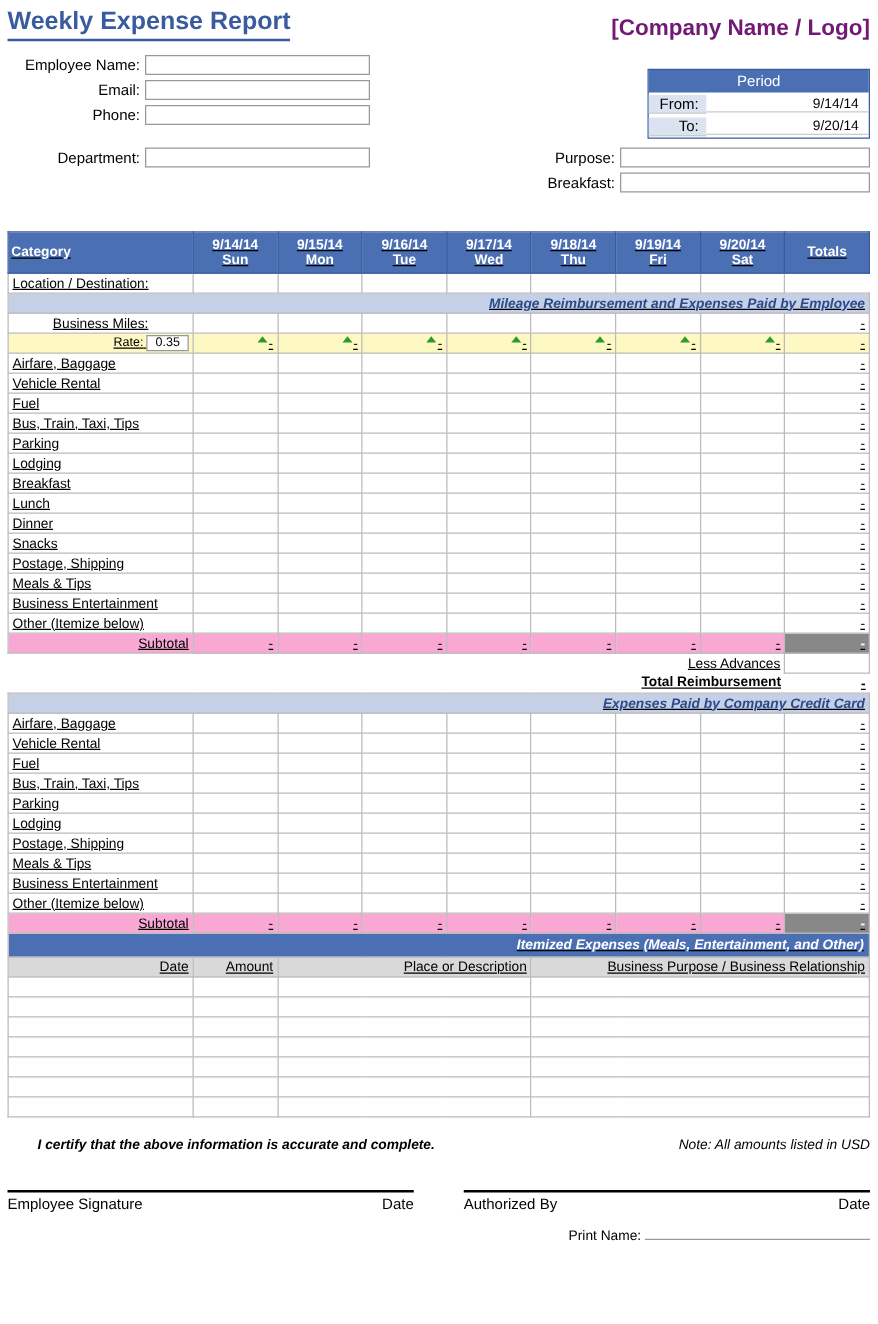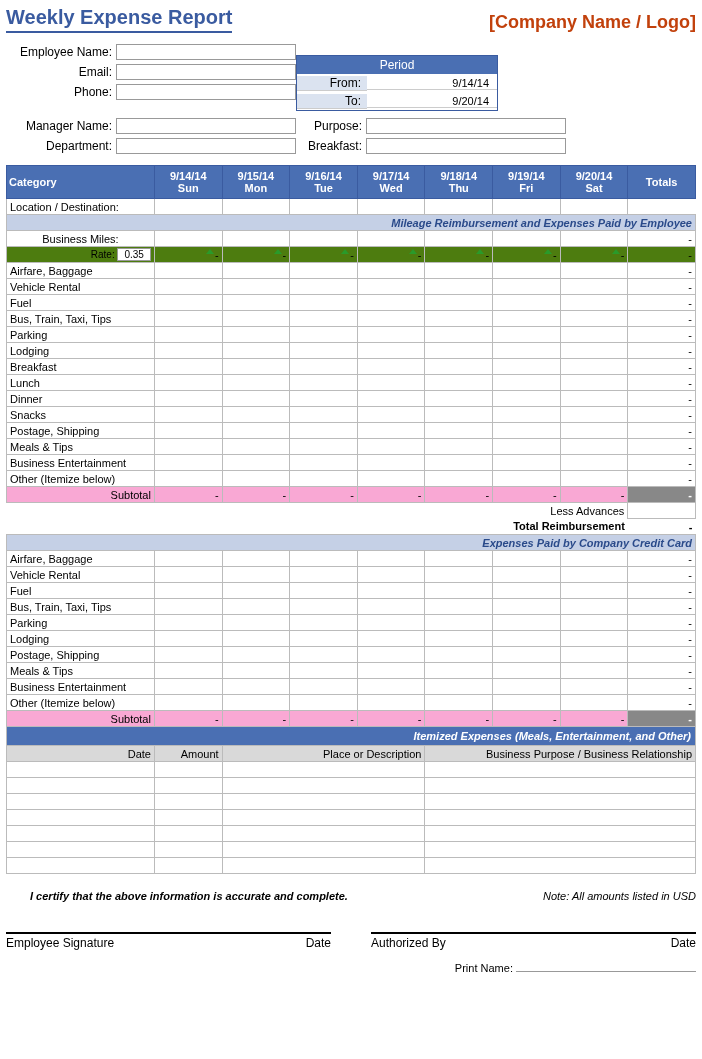--- a/index.html
+++ b/index.html
@@ -1,49 +1,49 @@
 <!DOCTYPE html>
 <html><head>
 <meta charset="utf-8">
 <style>
   * { box-sizing: border-box; }
   body { margin:0; padding:6px; font-family: Arial, Helvetica, sans-serif; font-size:11px; color:#000; background:#fff; width:702px;}
   .title { font-size:20px; font-weight:bold; color:#3a5ba0; border-bottom:2px solid #3a5ba0; padding-bottom:2px;}
   .title-row { display:flex; justify-content:space-between; align-items:flex-end; }
-  .companylogo { font-size:18px; font-weight:bold; color:#c2410c; }
-  .info-block { display:flex; margin-top:10px; }
+  .companylogo { font-size:18px; font-weight:bold; color:#701a75; }
+  .info-block { display:flex; justify-content:space-between; margin-top:10px; }
   .info-left, .info-right { }
   .info-row { display:flex; align-items:center; margin-bottom:2px; height:18px;}
   .info-row label { text-align:right; display:inline-block; min-width:110px; padding-right:4px; font-size:12px;}
   .info-row input { border:1px solid #999; height:16px; font-size:11px; padding:0 2px;}
   .period-box { border:1px solid #3a5ba0;margin-top:12px; }
   .period-head { background:#4a6fb3; color:#fff; text-align:center; font-size:12px; padding:2px 0;}
   .period-row { display:flex; height:18px; align-items:center;}
-  .period-row .plabel { background:#dbe3f0; width:70px; text-align:right; padding-right:6px; font-size:12px; border-bottom:1px solid #ccc;}
+  .period-row .plabel { background:#dbe3f0; width:46px; text-align:right; padding-right:6px; font-size:12px; border-bottom:1px solid #ccc;}
   .period-row .pval { width:130px; text-align:right; padding-right:8px; border-bottom:1px solid #ccc;}
-  table.grid { border-collapse:collapse; width:100%; margin-top:8px; table-layout:fixed;}
+  table.grid { border-collapse:collapse; width:100%; margin-top:28px; table-layout:fixed;text-decoration:underline;}
   table.grid th { background:#4a6fb3; color:#fff; font-size:11px; font-weight:bold; padding:4px 2px; border:1px solid #3a5ba0; text-align:center;}
   table.grid td { border:1px solid #bbb; height:16px; font-size:11px; padding:0 3px; text-align:right;}
   table.grid td.cat { text-align:left; white-space:nowrap; overflow:hidden;}
   table.grid td.noborder { border:none !important;}
   .section-band { background:#c5d0e6; font-weight:bold; font-style:italic; color:#2a4a8a; padding:2px 4px; font-size:12px;}
   .subtotal-row td { background:#f9a8d4; font-weight:normal;}
   .subtotal-row .cat { text-align:right; font-weight:normal;}
   .totals-right { text-align:right; font-weight:bold; }
   .note { font-style:italic; font-size:10px; padding:4px 0;}
   .itemized-head-row td { background:#d9d9d9; text-align:center; font-size:11px; border:1px solid #999;}
   .certify { font-style:italic; font-weight:bold; margin-top:16px; display:flex; justify-content:space-between;margin-left:24px;}
   .sig-row { display:flex; margin-top:30px; gap:40px;}
   .sig-block { flex:1; }
   .sig-line { border-top:2px solid #000; display:flex; justify-content:space-between; font-weight:normal; font-size:12px; padding-top:2px;}
   .print-name { text-align:right; margin-top:8px;}
   .print-name span { display:inline-block; border-bottom:1px solid #999; width:180px; height:14px;}
   .green-tri::before { content:''; display:inline-block; width:0;height:0; border-left:4px solid transparent; border-right:4px solid transparent; border-bottom:5px solid #2a9a2a; vertical-align:top; margin-right:1px;}
   .col-cat{width:140px;} .col-day{width:64px;} .col-tot{width:64px;}
-  .rate-row td{background:#4d7c0f;}
+  .rate-row td{background:#fef9c3;}
   .rate-label{text-align:right !important; font-size:10px !important;}
   .total-reimb td{font-weight:bold;}
 </style>
 </head>
 <body>
 
 <div class="title-row">
   <div class="title">Weekly Expense Report</div>
   <div class="companylogo">[Company Name / Logo]</div>
 </div>
@@ -73,24 +73,20 @@
       <div class="period-row">
           <div class="plabel">To:</div>
           <div class="pval">9/20/14</div>
         </div>
     </div>
   </div>
 </div>
 
 <div class="info-block" style="margin-top:6px;">
   <div>
-    <div class="info-row">
-        <label>Manager Name:</label>
-        <input style="width: 180px;">
-      </div>
     <div class="info-row">
         <label>Department:</label>
         <input style="width: 180px;">
       </div>
   </div>
   <div>
     <div class="info-row">
         <label style="min-width:70px">Purpose:</label>
         <input style="width: 200px;">
       </div>

